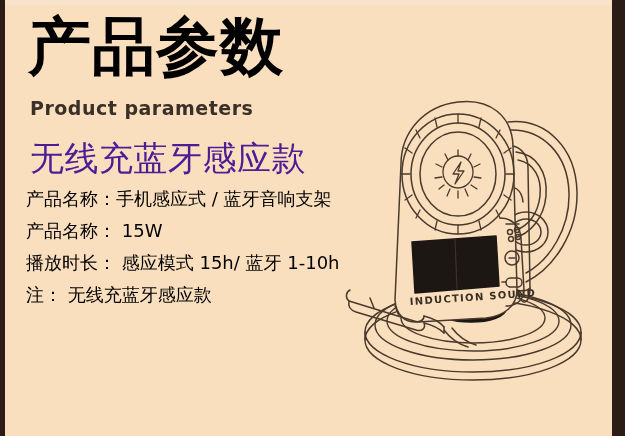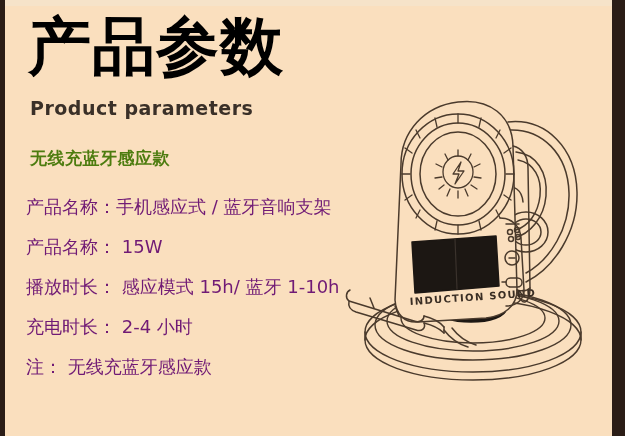--- a/index.html
+++ b/index.html
@@ -53,40 +53,39 @@
     line-height: 28px;
     font-weight: 700;
     color: #3a3028;
     letter-spacing: 0.5px;
     white-space: nowrap;
     margin-top: 8px;
   }
   .model-heading {
     position: absolute;
     left: 30px; top: 143px;
-    font-size: 17px;
+    font-size: 34px;
     line-height: 30px;
-    font-weight: 700;
-    color: #4d7c0f;
+    font-weight: 400;
+    color: #4c1d95;
     letter-spacing: 0.5px;
     white-space: nowrap;
   }
   .spec-list {
     position: absolute;
     left: 26px; top: 183px;
     width: 350px;
   }
   .spec-row {
     font-size: 18px;
     line-height: 32px;
     height: 32px;
-    color: #701a75;
+    color: #000000;
     font-weight: 500;
     white-space: nowrap;
-    margin-top: 8px;
   }
 
   
   .illustration {
     position: absolute;
     left: 340px;
     top: 92px;
     width: 275px;
     height: 300px;
   }
@@ -106,21 +105,20 @@
   <div class="edge-top-sheen"></div>
 
   <div class="title">产品参数</div>
   <div class="subtitle-en">Product parameters</div>
   <div class="model-heading">无线充蓝牙感应款</div>
 
   <div class="spec-list">
     <div class="spec-row">产品名称：手机感应式 / 蓝牙音响支架</div>
     <div class="spec-row">产品名称：  15W</div>
     <div class="spec-row">播放时长：  感应模式 15h/ 蓝牙 1-10h</div>
-    <div class="spec-row">充电时长：  2-4 小时</div>
     <div class="spec-row">注：  无线充蓝牙感应款</div>
   </div>
 
   <div class="illustration">
     <svg viewBox="0 0 275 300" xmlns="http://www.w3.org/2000/svg">
       <g fill="none" stroke="#4a3a2c" stroke-width="1.5" stroke-linecap="round" stroke-linejoin="round">
 
         <g stroke-width="1.4">
           <ellipse cx="133" cy="248" rx="108" ry="40"></ellipse>
           <ellipse cx="133" cy="240" rx="108" ry="40"></ellipse>

